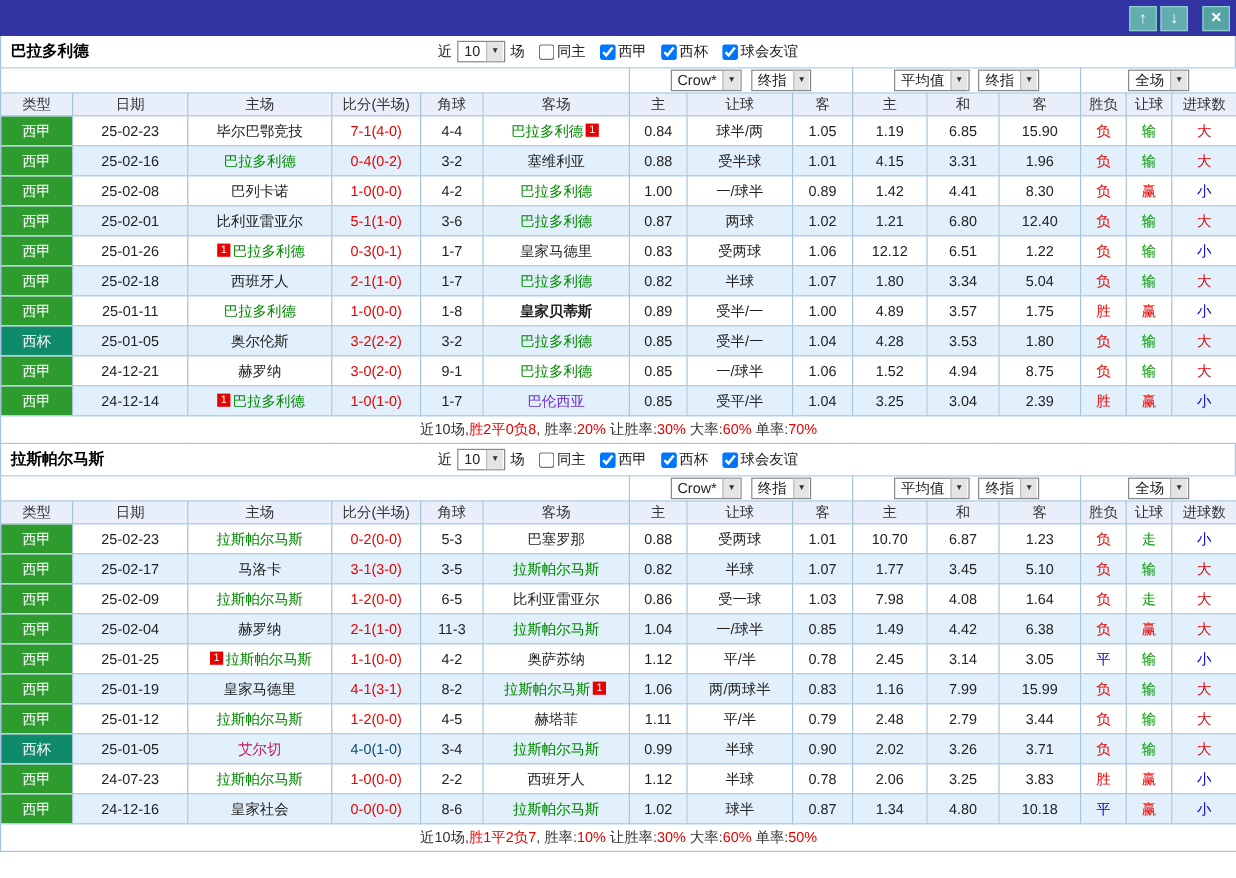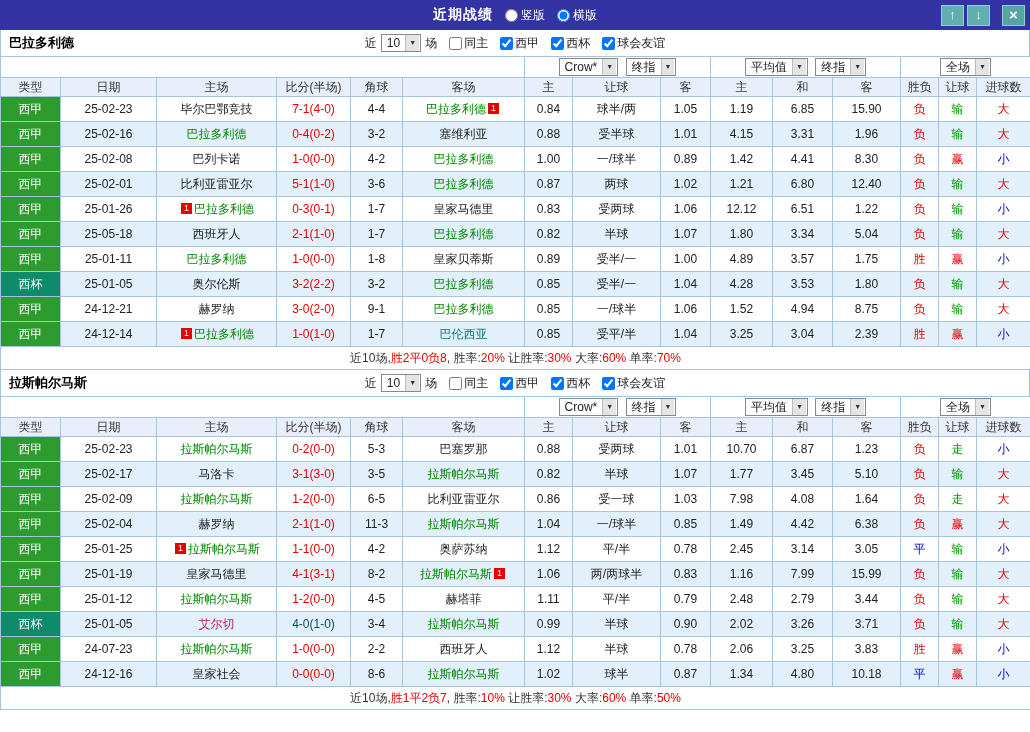--- a/index.html
+++ b/index.html
@@ -51,31 +51,20 @@
            line-height:11px; text-align:center; margin:0 2px; vertical-align:2px; }
   .badge.show { display:inline-block; }
   .team-link { cursor:pointer; }
 </style>
 </head>
 <body>
 
 <div class="app">
 
   <div class="titlebar">
-    <div class="tb-center">
-      <span class="tb-title">近期战绩</span>
-      <label class="tb-radio">
-        <input type="radio" name="layout" style="">
-        <span>竖版</span>
-      </label>
-      <label class="tb-radio">
-        <input type="radio" name="layout" checked="" style="">
-        <span>横版</span>
-      </label>
-    </div>
     <div class="tb-buttons">
       <button class="tb-btn">↑</button>
       <button class="tb-btn">↓</button>
       <button class="tb-btn tb-close">×</button>
     </div>
   </div>
 
   <section>
     <div class="section-head">
       <span class="team-title">巴拉多利德</span>
@@ -251,42 +240,42 @@
     <td>1.06</td>
     <td>12.12</td>
     <td>6.51</td>
     <td>1.22</td>
     <td style="color: rgb(230, 0, 0);">负</td>
     <td style="color: rgb(0, 153, 0);">输</td>
     <td style="color: rgb(0, 0, 204);">小</td>
   </tr>
           <tr class="row alt">
     <td class="league" style="background: rgb(46, 155, 46);">西甲</td>
-    <td>25-05-18</td>
+    <td>25-02-18</td>
     <td><span class="team-link" style="color: rgb(34, 34, 34);">西班牙人</span></td>
     <td style="color: rgb(230, 0, 0);">2-1(1-0)</td>
     <td>1-7</td>
     <td><span class="team-link" style="color: rgb(0, 136, 0);">巴拉多利德</span></td>
     <td>0.82</td>
     <td>半球</td>
     <td>1.07</td>
     <td>1.80</td>
     <td>3.34</td>
     <td>5.04</td>
     <td style="color: rgb(230, 0, 0);">负</td>
     <td style="color: rgb(0, 153, 0);">输</td>
     <td style="color: rgb(230, 0, 0);">大</td>
   </tr>
           <tr class="row">
     <td class="league" style="background: rgb(46, 155, 46);">西甲</td>
     <td>25-01-11</td>
     <td><span class="team-link" style="color: rgb(0, 136, 0);">巴拉多利德</span></td>
     <td style="color: rgb(230, 0, 0);">1-0(0-0)</td>
     <td>1-8</td>
-    <td><span class="team-link" style="color: rgb(34, 34, 34);">皇家贝蒂斯</span></td>
+    <td><span class="team-link" style="color: rgb(34, 34, 34); font-weight: bold;">皇家贝蒂斯</span></td>
     <td>0.89</td>
     <td>受半/一</td>
     <td>1.00</td>
     <td>4.89</td>
     <td>3.57</td>
     <td>1.75</td>
     <td style="color: rgb(230, 0, 0);">胜</td>
     <td style="color: rgb(230, 0, 0);">赢</td>
     <td style="color: rgb(0, 0, 204);">小</td>
   </tr>
@@ -323,21 +312,21 @@
     <td style="color: rgb(230, 0, 0);">负</td>
     <td style="color: rgb(0, 153, 0);">输</td>
     <td style="color: rgb(230, 0, 0);">大</td>
   </tr>
           <tr class="row alt">
     <td class="league" style="background: rgb(46, 155, 46);">西甲</td>
     <td>24-12-14</td>
     <td><span class="badge show">1</span><span class="team-link" style="color: rgb(0, 136, 0);">巴拉多利德</span></td>
     <td style="color: rgb(230, 0, 0);">1-0(1-0)</td>
     <td>1-7</td>
-    <td><span class="team-link" style="color: #0f766e;">巴伦西亚</span></td>
+    <td><span class="team-link" style="color: #6d28d9;">巴伦西亚</span></td>
     <td>0.85</td>
     <td>受平/半</td>
     <td>1.04</td>
     <td>3.25</td>
     <td>3.04</td>
     <td>2.39</td>
     <td style="color: rgb(230, 0, 0);">胜</td>
     <td style="color: rgb(230, 0, 0);">赢</td>
     <td style="color: rgb(0, 0, 204);">小</td>
   </tr>

